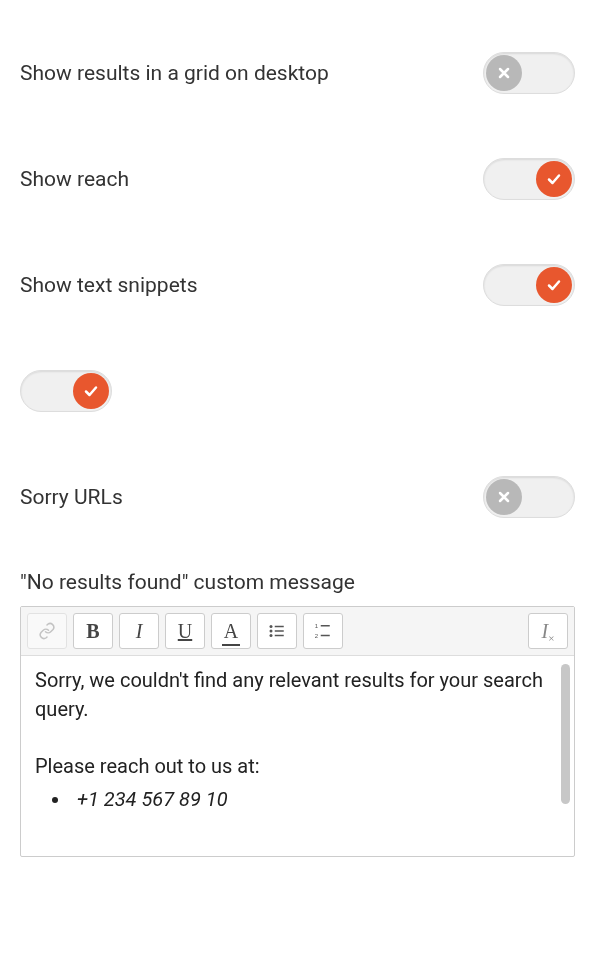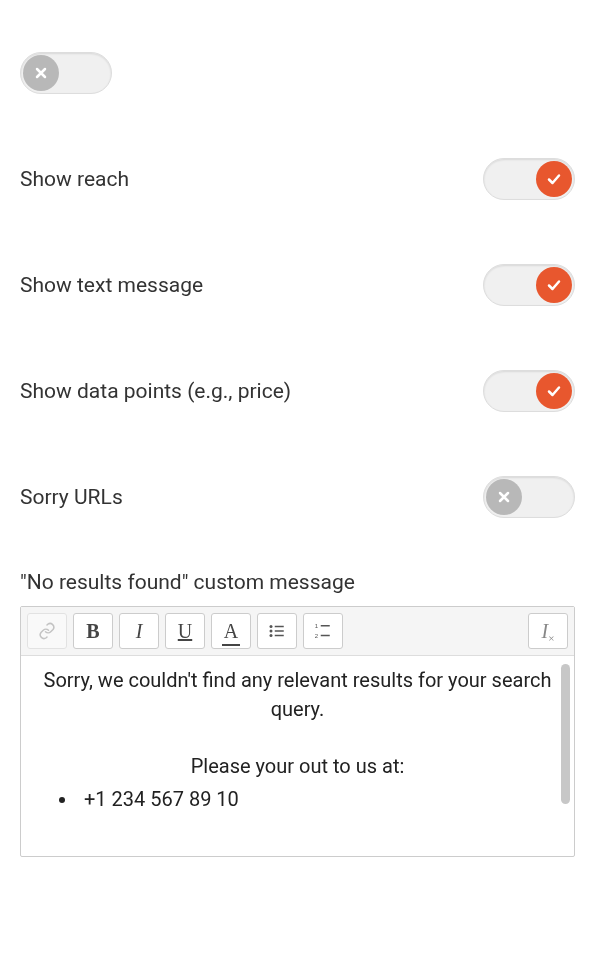--- a/index.html
+++ b/index.html
@@ -96,51 +96,51 @@
     .editor-body {
       padding: 10px 14px;
       min-height: 200px;
       font-size: 20px;
       line-height: 1.45;
       color: #222;
       position: relative;
     }
     .editor-body p {
       margin-bottom: 4px;
-      text-align: center;
     }
     .editor-body .spacer-p {
       height: 24px;
     }
     .editor-body ul {
       list-style: disc;
       padding-left: 36px;
       margin-top: 4px;
     }
     .editor-body ul li {
+      font-style: italic;
       padding-left: 6px;
-      margin-left: 7px;
     }
     .editor-scrollbar {
       position: absolute;
       right: 4px;
       top: 8px;
       width: 9px;
       height: 140px;
       background: #c7c7c7;
       border-radius: 5px;
     }
     svg {
       display: block;
     }
   </style>
 </head>
 <body>
 
 <div class="setting-row">
+  <span class="setting-label">Show results in a grid on desktop</span>
   <div class="toggle toggle-off">
     <div class="toggle-knob">
       <svg width="14" height="14" viewBox="0 0 14 14">
           <path d="M3 3 L11 11 M11 3 L3 11" stroke="#fff" stroke-width="2.5" stroke-linecap="round"></path>
         </svg>
     </div>
   </div>
 </div>
 
 <div class="setting-row">
@@ -148,32 +148,31 @@
   <div class="toggle toggle-on">
     <div class="toggle-knob">
       <svg width="16" height="16" viewBox="0 0 16 16">
           <path d="M3 8.5 L6.5 12 L13 4.5" stroke="#fff" stroke-width="2.5" fill="none" stroke-linecap="round" stroke-linejoin="round"></path>
         </svg>
     </div>
   </div>
 </div>
 
 <div class="setting-row">
-  <span class="setting-label">Show text message</span>
+  <span class="setting-label">Show text snippets</span>
   <div class="toggle toggle-on">
     <div class="toggle-knob">
       <svg width="16" height="16" viewBox="0 0 16 16">
           <path d="M3 8.5 L6.5 12 L13 4.5" stroke="#fff" stroke-width="2.5" fill="none" stroke-linecap="round" stroke-linejoin="round"></path>
         </svg>
     </div>
   </div>
 </div>
 
 <div class="setting-row">
-  <span class="setting-label">Show data points (e.g., price)</span>
   <div class="toggle toggle-on">
     <div class="toggle-knob">
       <svg width="16" height="16" viewBox="0 0 16 16">
           <path d="M3 8.5 L6.5 12 L13 4.5" stroke="#fff" stroke-width="2.5" fill="none" stroke-linecap="round" stroke-linejoin="round"></path>
         </svg>
     </div>
   </div>
 </div>
 
 <div class="setting-row">
@@ -250,18 +249,18 @@
         I<span style="font-size:11px;font-style:normal;position:relative;top:4px;">×</span>
       </span>
     </div>
 
   </div>
 
   <div class="editor-body">
     <div class="editor-scrollbar"></div>
     <p>Sorry, we couldn't find any relevant results for your search query.</p>
     <div class="spacer-p"></div>
-    <p>Please your out to us at:</p>
+    <p>Please reach out to us at:</p>
     <ul>
       <li>+1 234 567 89 10</li>
     </ul>
   </div>
 </div>
 
 </body></html>

